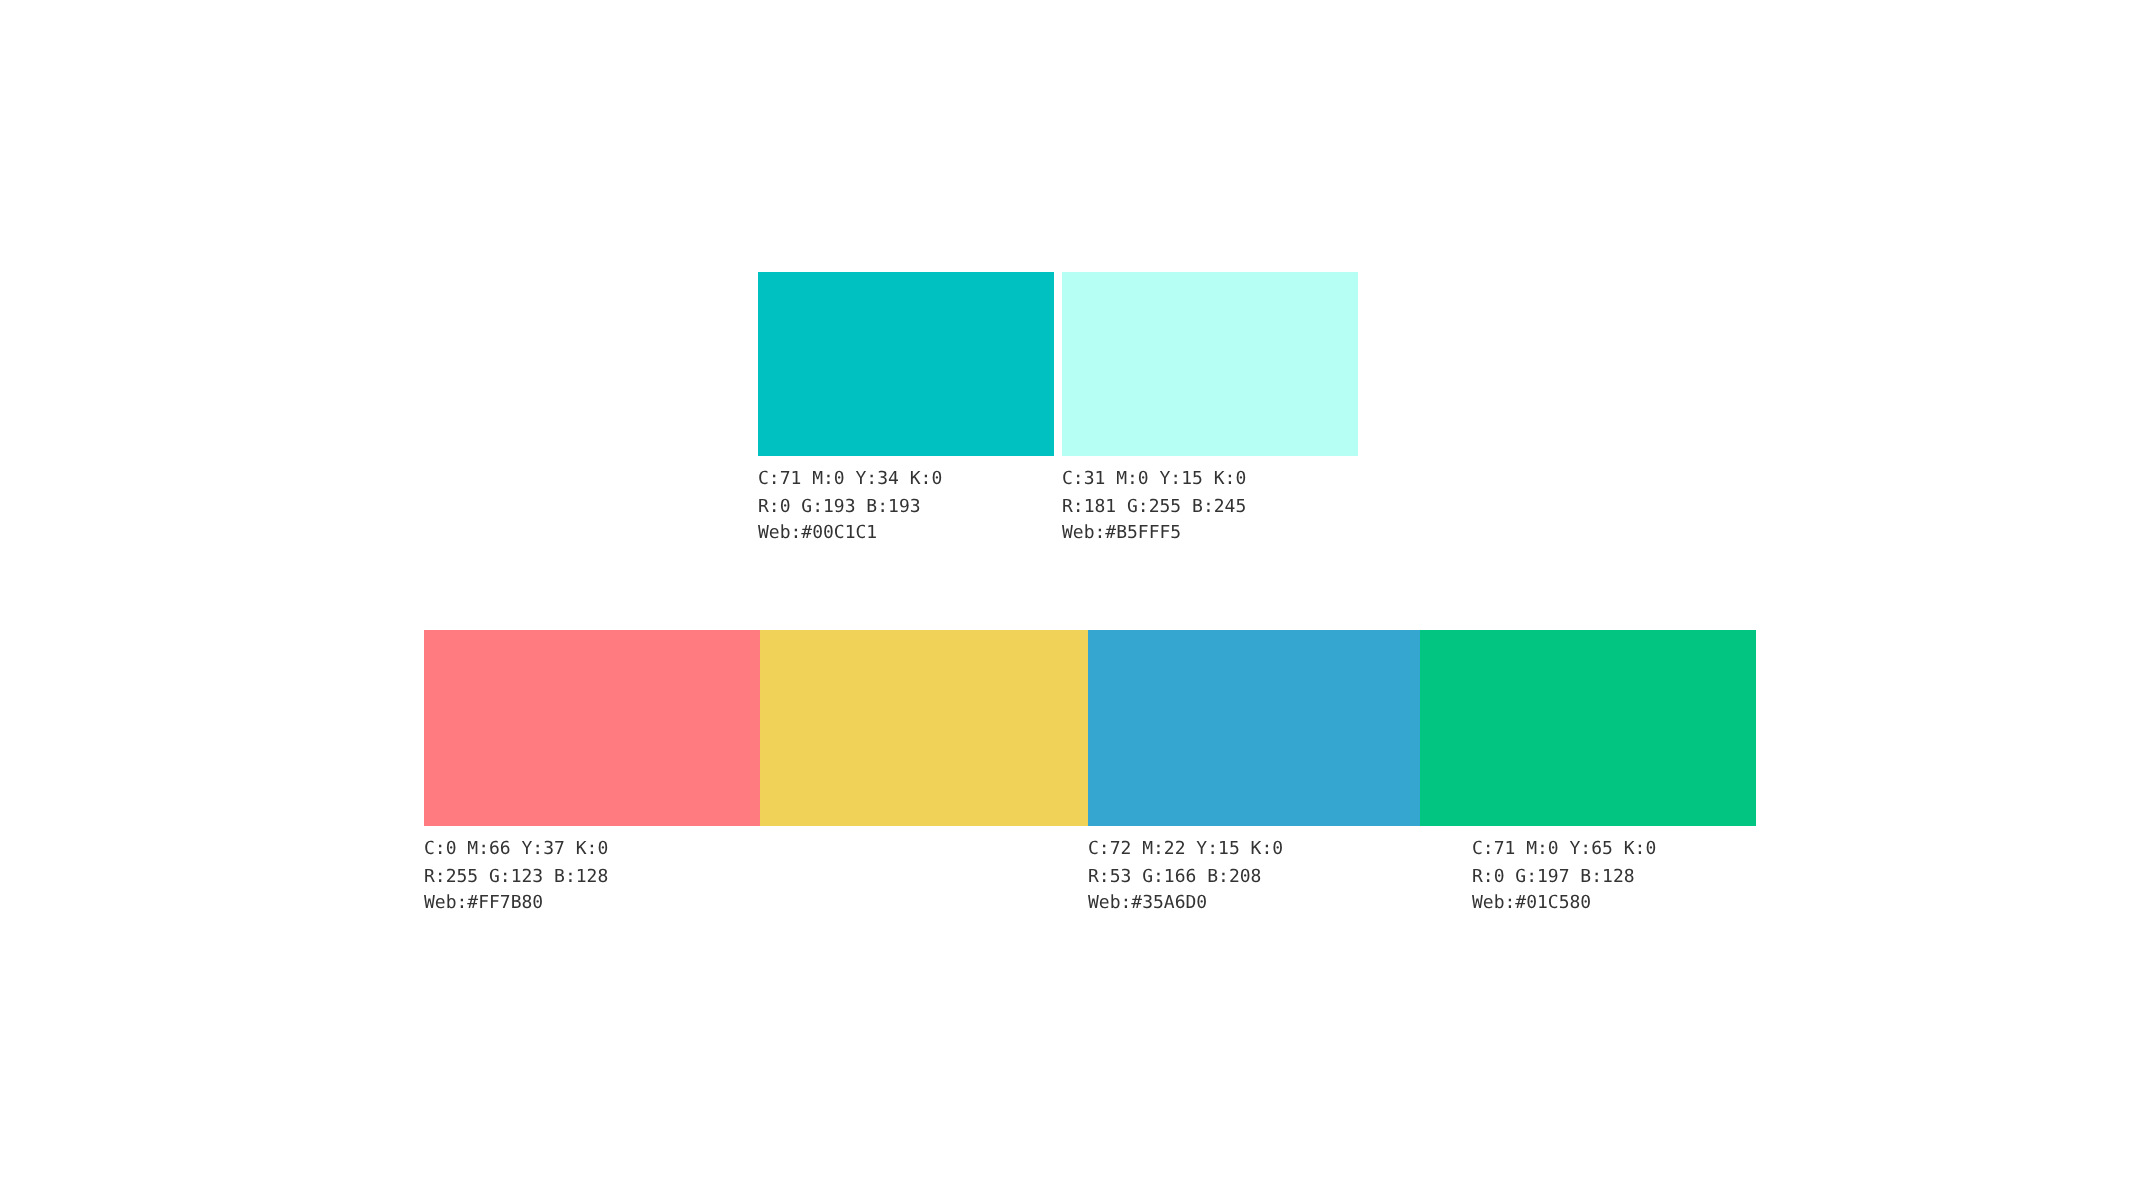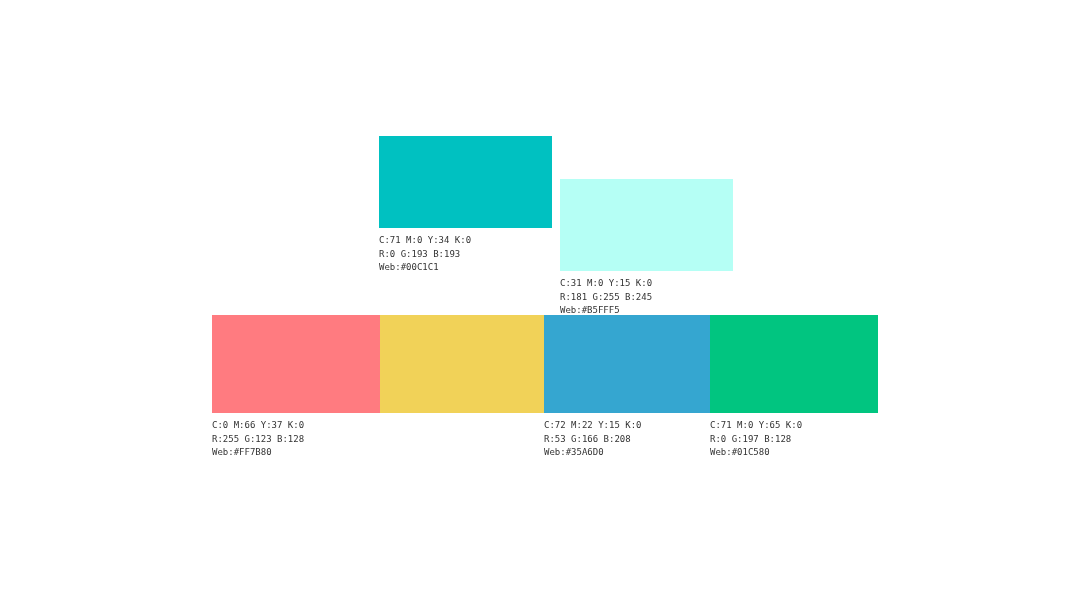--- a/index.html
+++ b/index.html
@@ -30,24 +30,24 @@
 
   #swatch-row-1 { left: 379px; top: 136px; }
   #swatch-row-2 { left: 212px; top: 315px; }
 
   .swatch-card {
     position: absolute;
     top: 0;
   }
 
   
-  #swatch-row-1 .swatch-card { width: 173px; }
+  #swatch-row-1 .swatch-card { width: 148px; }
   #swatch-row-1 .swatch-chip { height: 92px; }
   #swatch-row-1 .swatch-card.card-0 { left: 0px; }
-  #swatch-row-1 .swatch-card.card-1 { left: 181px; margin-top: 43px; }
+  #swatch-row-1 .swatch-card.card-1 { left: 152px; }
 
   
   #swatch-row-2 .swatch-card { width: 168px; }
   #swatch-row-2 .swatch-chip { height: 98px; }
   #swatch-row-2 .swatch-card.card-0 { left: 0px; }
   #swatch-row-2 .swatch-card.card-1 { left: 168px; }
   #swatch-row-2 .swatch-card.card-2 { left: 332px; }
   #swatch-row-2 .swatch-card.card-3 { left: 498px; }
 
   .swatch-chip {
@@ -114,21 +114,21 @@
       <div class="swatch-chip" style="background: rgb(53, 166, 208);"></div>
       <div class="swatch-info" style="color: rgb(51, 51, 51);">
         <span class="swatch-line">C:72 M:22 Y:15 K:0</span>
         <span class="swatch-line">R:53 G:166 B:208</span>
         <span class="swatch-line">Web:#35A6D0</span>
       </div>
     </div>
 
     <div class="swatch-card card-3">
       <div class="swatch-chip" style="background: rgb(1, 197, 128);"></div>
-      <div class="swatch-info" style="color: rgb(51, 51, 51);">
+      <div class="swatch-info" style="color: rgb(51, 51, 51); margin-left: 26px;">
         <span class="swatch-line">C:71 M:0 Y:65 K:0</span>
         <span class="swatch-line">R:0 G:197 B:128</span>
         <span class="swatch-line">Web:#01C580</span>
       </div>
     </div>
 
   </div>
 
 </div>
 

